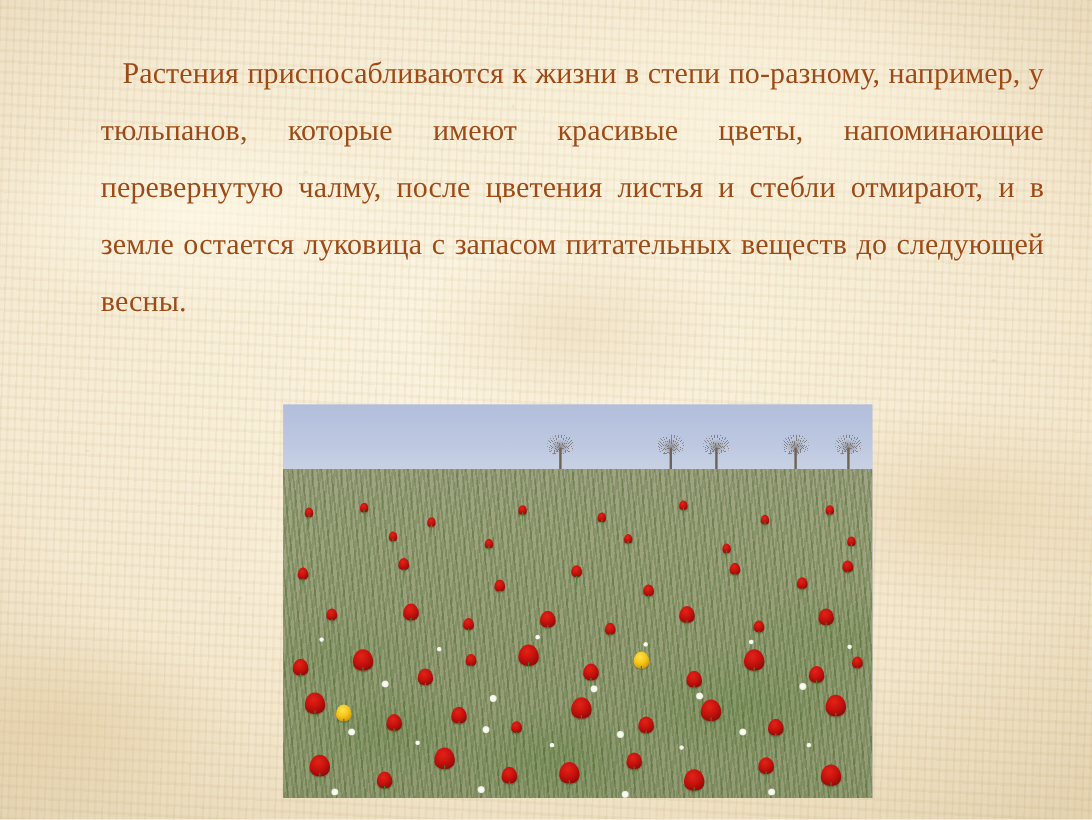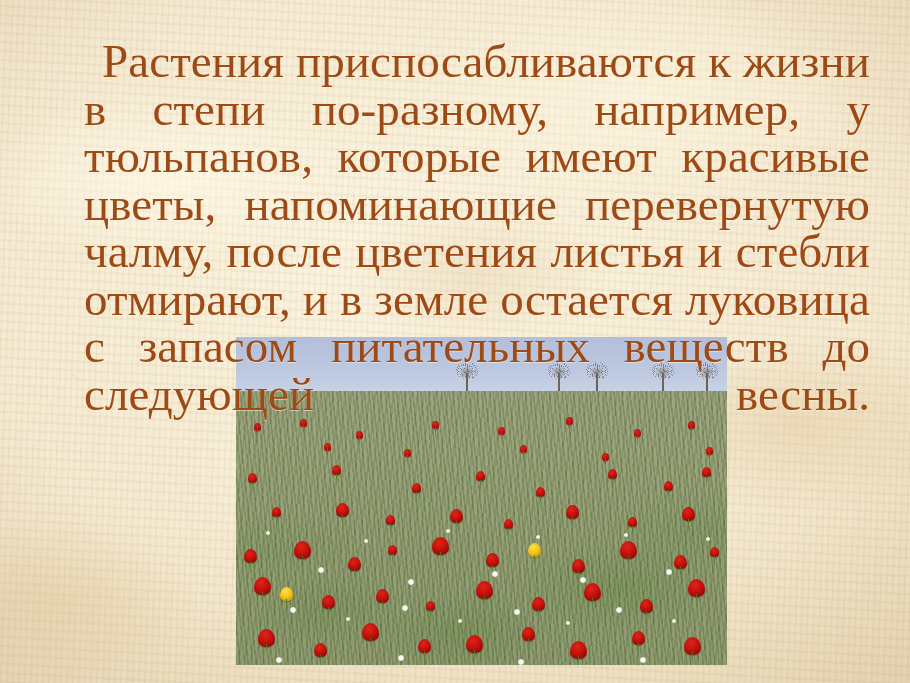--- a/index.html
+++ b/index.html
@@ -58,21 +58,21 @@
 
   .body-text {
     position: absolute;
     left: 84px;
     top: 38px;
     width: 786px;
     text-align: justify;
     text-align-last: justify;
     text-indent: 18px;
     color: #9e4a16;
-    font-size: 47px;
+    font-size: 25px;
     line-height: 47.5px;
     letter-spacing: .1px;
     z-index: 3;
     font-weight: 400;
     text-shadow: 0 1px 0 rgba(255,244,222,.55);
   }
 
   
   .photo {
     position: absolute;

